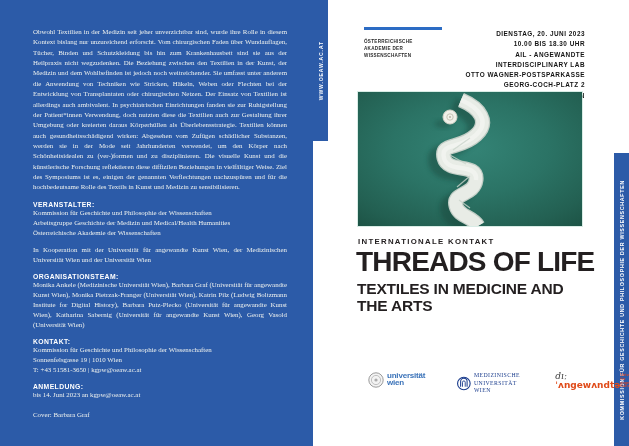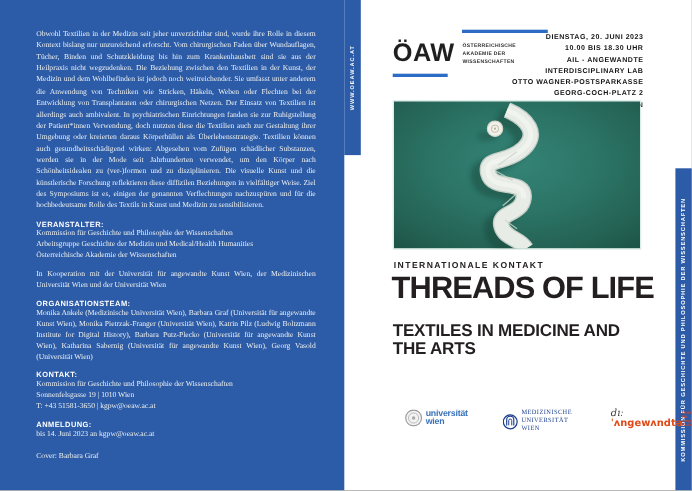--- a/index.html
+++ b/index.html
@@ -45,21 +45,21 @@
   .hero{position:absolute;left:358px;top:92px;width:224px;height:134px;
         outline:1px solid rgba(200,228,218,.7);}
   .hero svg{display:block;}
 
   
   .kicker{position:absolute;left:358px;top:237px;font-size:7.8px;font-weight:bold;
           letter-spacing:1.3px;color:#262223;}
   .title{position:absolute;left:356px;top:246px;font-size:28px;font-weight:700;
          letter-spacing:-.8px;color:#231f20;}
   .subtitle{position:absolute;left:357px;top:281px;width:235px;font-size:15.5px;font-weight:800;
-            line-height:1.08;letter-spacing:-.2px;color:#231f20;margin-top:12px;}
+            line-height:1.08;letter-spacing:-.2px;color:#231f20;}
 
   
   .logos{position:absolute;left:368px;top:372px;display:flex;align-items:flex-start;gap:32px;justify-content:center;}
   .logo{display:flex;align-items:center;}
   .uniwien-text{margin-left:3px;font-size:8px;font-weight:bold;line-height:.85;color:#3b73b9;
                 letter-spacing:-.2px;}
   .meduni-text{margin-left:3px;font-family:"Liberation Serif",serif;font-size:5.8px;
                letter-spacing:.4px;line-height:1.3;color:#1c3e8e;}
   .angewandte{display:flex;flex-direction:row;line-height:1;}
   .aw-mark{font-family:"DejaVu Sans",sans-serif;font-size:9px;}
@@ -107,24 +107,20 @@
 
   <div class="oeaw-tab">
     <span class="vtext">WWW.OEAW.AC.AT</span>
   </div>
 
   <div class="right-spine">
     <span class="vtext">KOMMISSION FÜR GESCHICHTE UND PHILOSOPHIE DER WISSENSCHAFTEN</span>
   </div>
 
   <div class="oaw">
-    <div class="oaw-left">
-      <div class="oaw-acronym">ÖAW</div>
-      <div class="bar bar-bottom"></div>
-    </div>
     <div class="oaw-right">
       <div class="bar bar-top"></div>
       <div class="oaw-name">
         <div>ÖSTERREICHISCHE</div>
         <div>AKADEMIE DER</div>
         <div>WISSENSCHAFTEN</div>
       </div>
     </div>
   </div>
 

